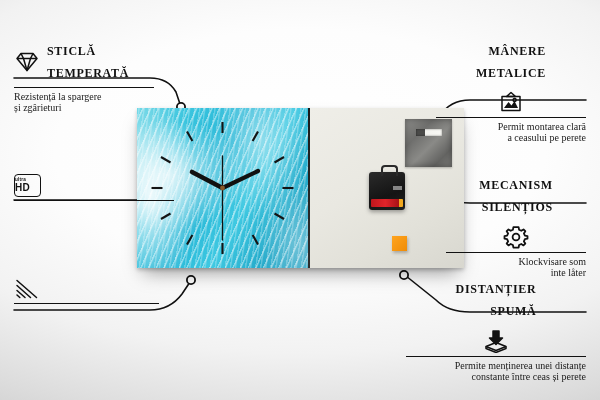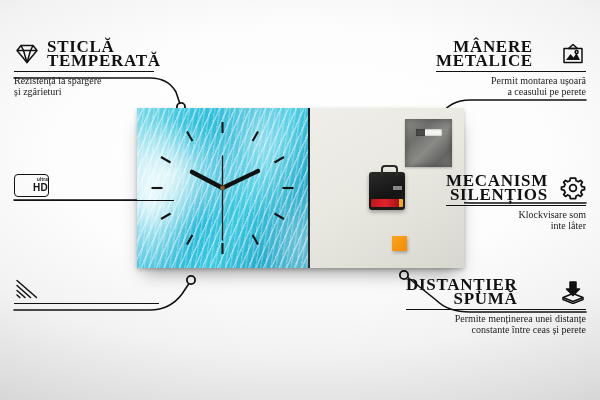--- a/index.html
+++ b/index.html
@@ -86,39 +86,38 @@
   }
   .spacer{
     position:absolute;left:82px;top:128px;width:15px;height:15px;
     background:linear-gradient(135deg,#ffa41f,#f08c06);
     box-shadow:1px 2px 3px rgba(0,0,0,.25);
   }
 
   
   .feat{position:absolute;}
   .feat .head{display:flex;align-items:center;gap:7px;}
-  .feat.right .head{flex-direction:row;justify-content:space-between;}
+  .feat.right .head{flex-direction:column;justify-content:space-between;}
   .feat .title{
-    font-weight:bold;font-size:17px;letter-spacing:.7px;color:#111;
-    line-height:14px;text-transform:uppercase;white-space:pre-line;
+    font-weight:bold;font-size:12px;letter-spacing:.7px;color:#111;
+    line-height:22px;text-transform:uppercase;white-space:pre-line;
   }
   .feat.left .title{text-align:left;}
   .feat.right .title{text-align:right;}
   .feat .rule{height:1px;background:#111;margin:3px 0 3px;}
   .feat .desc{
     font-size:10px;line-height:11px;color:#1a1a1a;white-space:pre-line;
   }
   .feat.right .desc{text-align:right;}
   .ico{flex:0 0 auto;display:block;}
 
   .hdbadge{
     flex:0 0 auto;width:25px;height:21px;border:1.6px solid #111;border-radius:4px;
-    display:flex;flex-direction:column;align-items:flex-end;justify-content:center;
+    display:flex;flex-direction:column;align-items:flex-start;justify-content:center;
     line-height:1;
-    padding-left:8px;
   }
   .hdbadge .u{font-size:4.6px;font-weight:bold;letter-spacing:.2px;color:#111;font-family:"Liberation Sans",sans-serif;}
   .hdbadge .h{font-size:10px;font-weight:bold;letter-spacing:.3px;color:#111;font-family:"Liberation Sans",sans-serif;margin-top:.5px;}
 </style>
 </head>
 <body>
 
 <div id="stage">
 
   <svg class="lines" viewBox="0 0 600 400">
@@ -237,21 +236,21 @@
       <svg class="ico" width="26" height="23" viewBox="0 0 26 23">
         <g fill="none" stroke="#111" stroke-width="1.5" stroke-linejoin="round">
           <path d="M13 1.5 L8.5 5.5 H17.5 Z"></path>
           <rect x="4" y="5.5" width="18" height="14"></rect>
           <path d="M6 17 L10.5 11 L13.5 14.5 L16.5 10 L20 17 Z" fill="#111" stroke="none"></path>
           <circle cx="16.6" cy="9" r="1.5"></circle>
         </g>
       </svg>
     </div>
     <div class="rule"></div>
-    <div class="desc">Permit montarea ușoară
+    <div class="desc">Permit montarea clară
 a ceasului pe perete</div>
   </div>
 
   <div class="feat right" style="left:406px;top:278px;width:180px;">
     <div class="head">
       <div class="title">DISTANȚIER
 SPUMĂ</div>
       <svg class="ico" width="26" height="24" viewBox="0 0 26 24">
         <g fill="none" stroke="#111" stroke-width="1.5" stroke-linejoin="round">
           <path d="M10 2 h6 v7 h3.5 L13 15.5 L6.5 9 H10 Z" fill="#111"></path>

